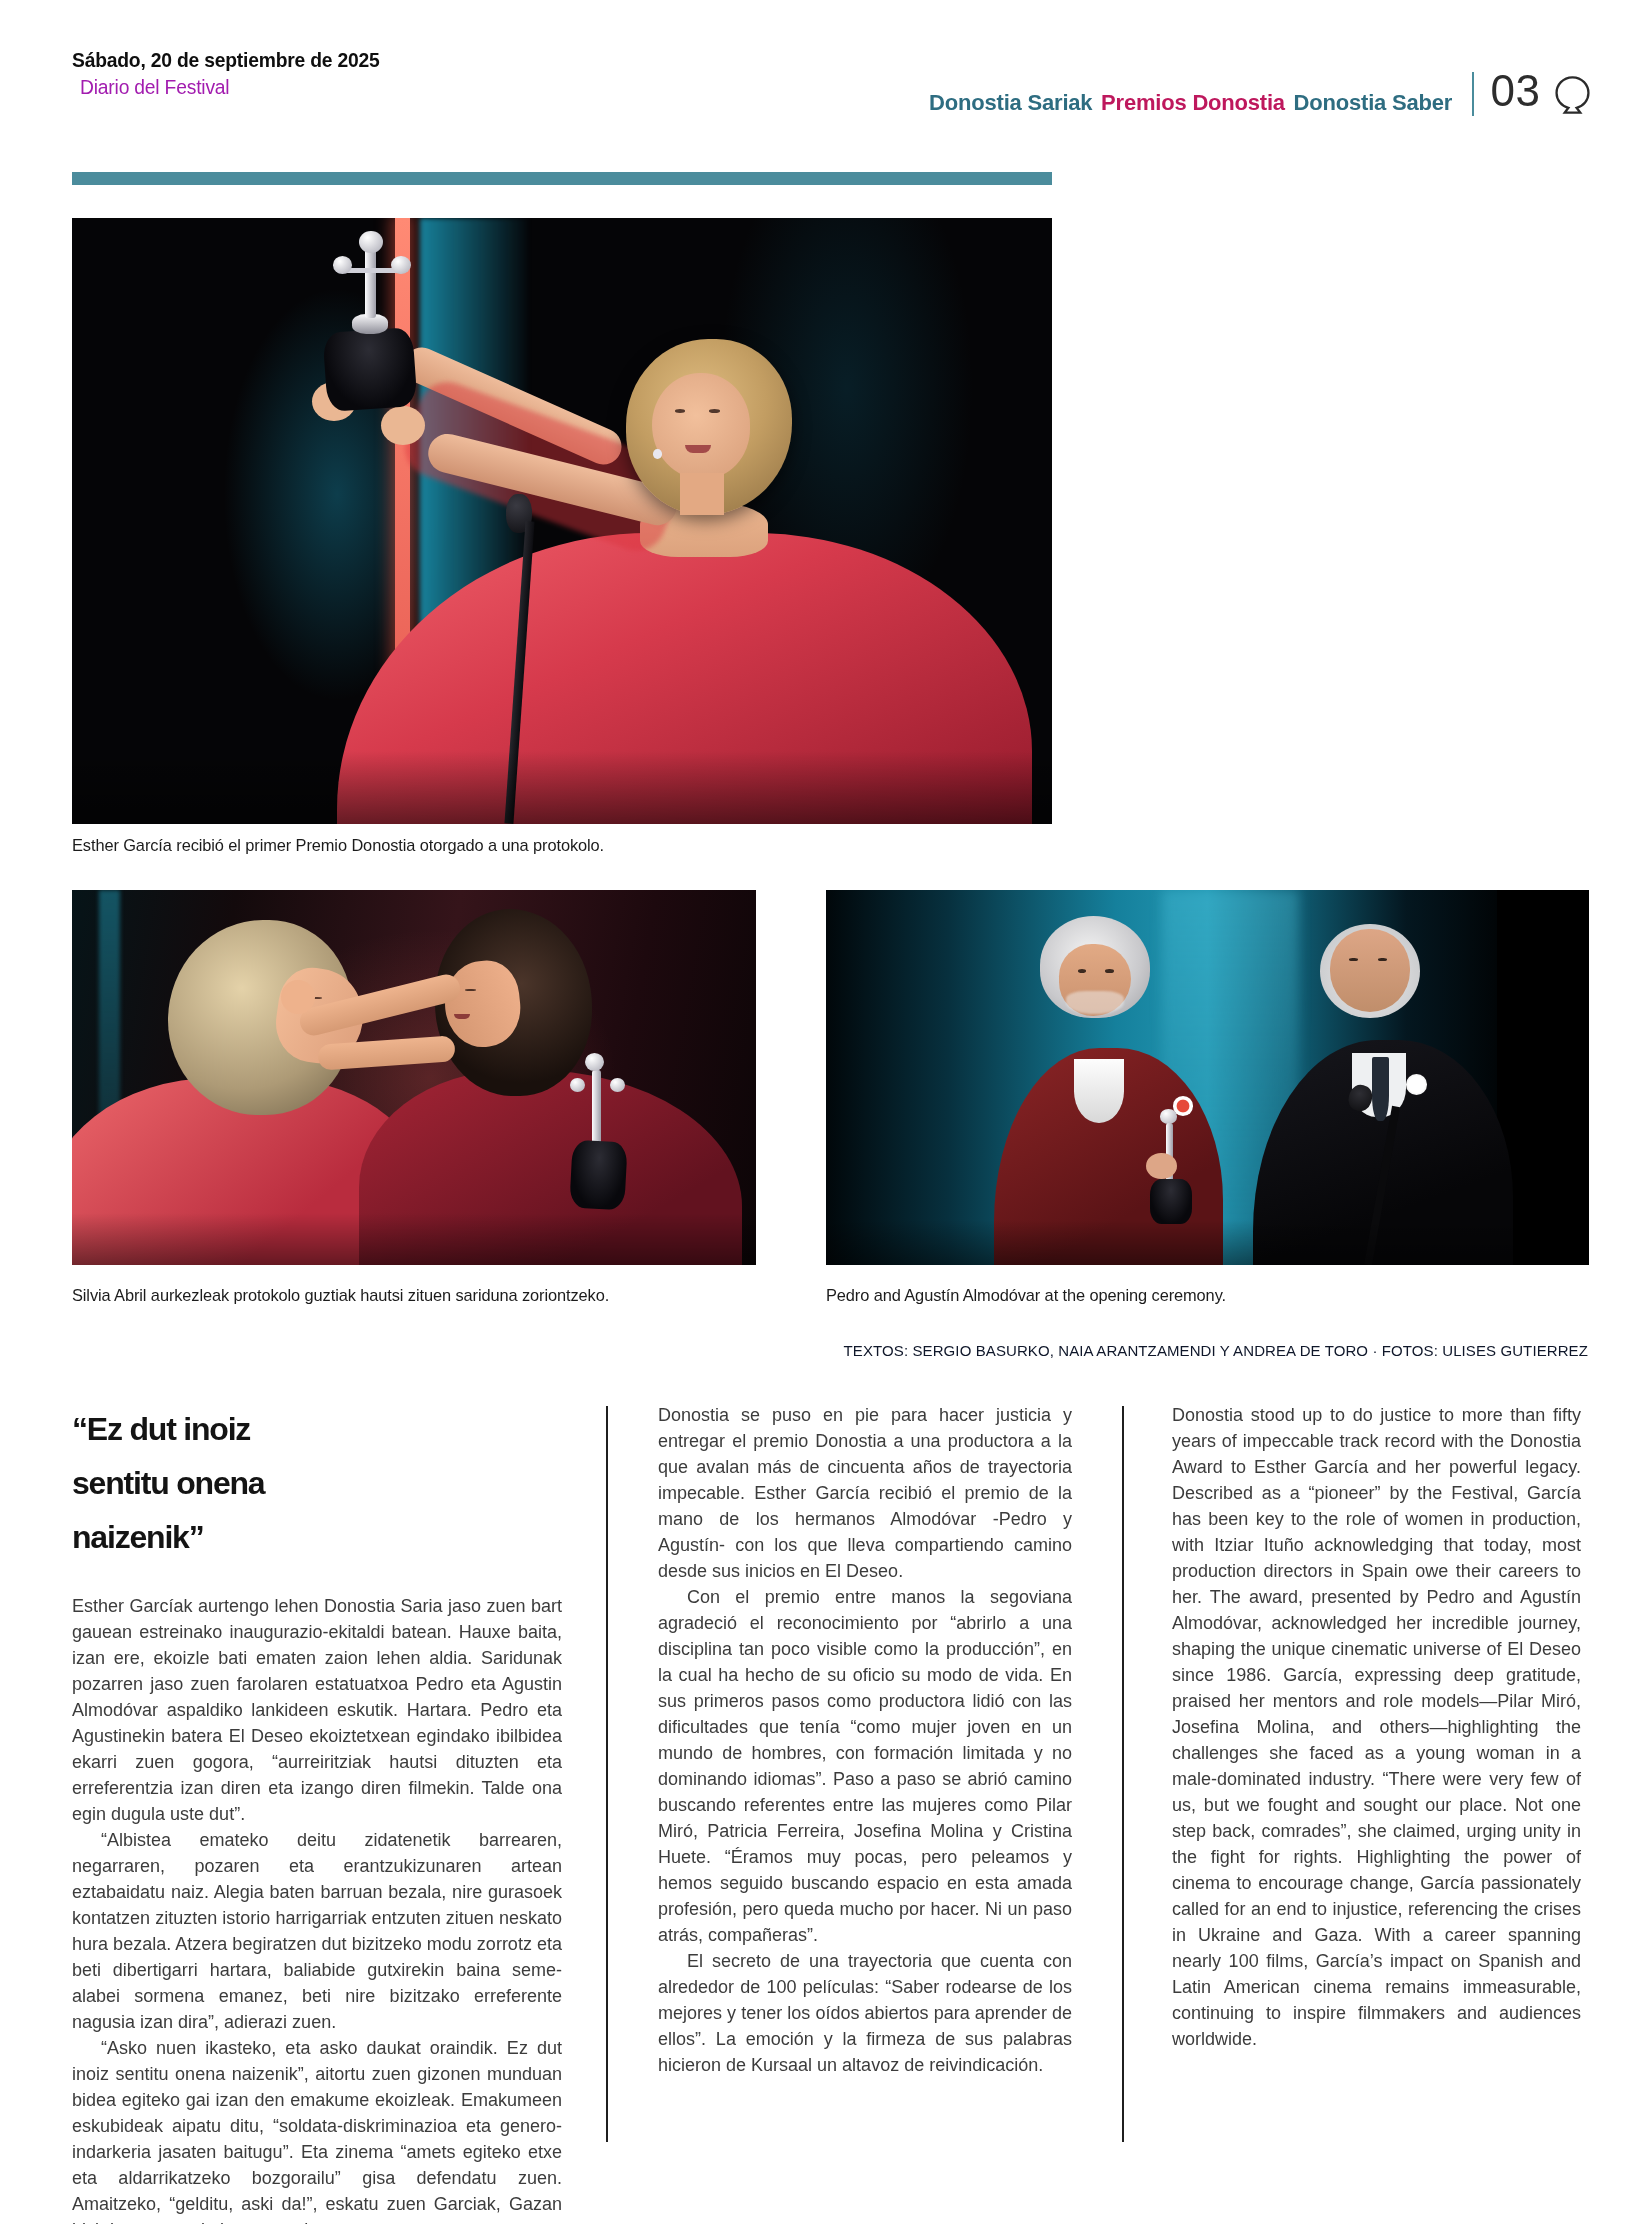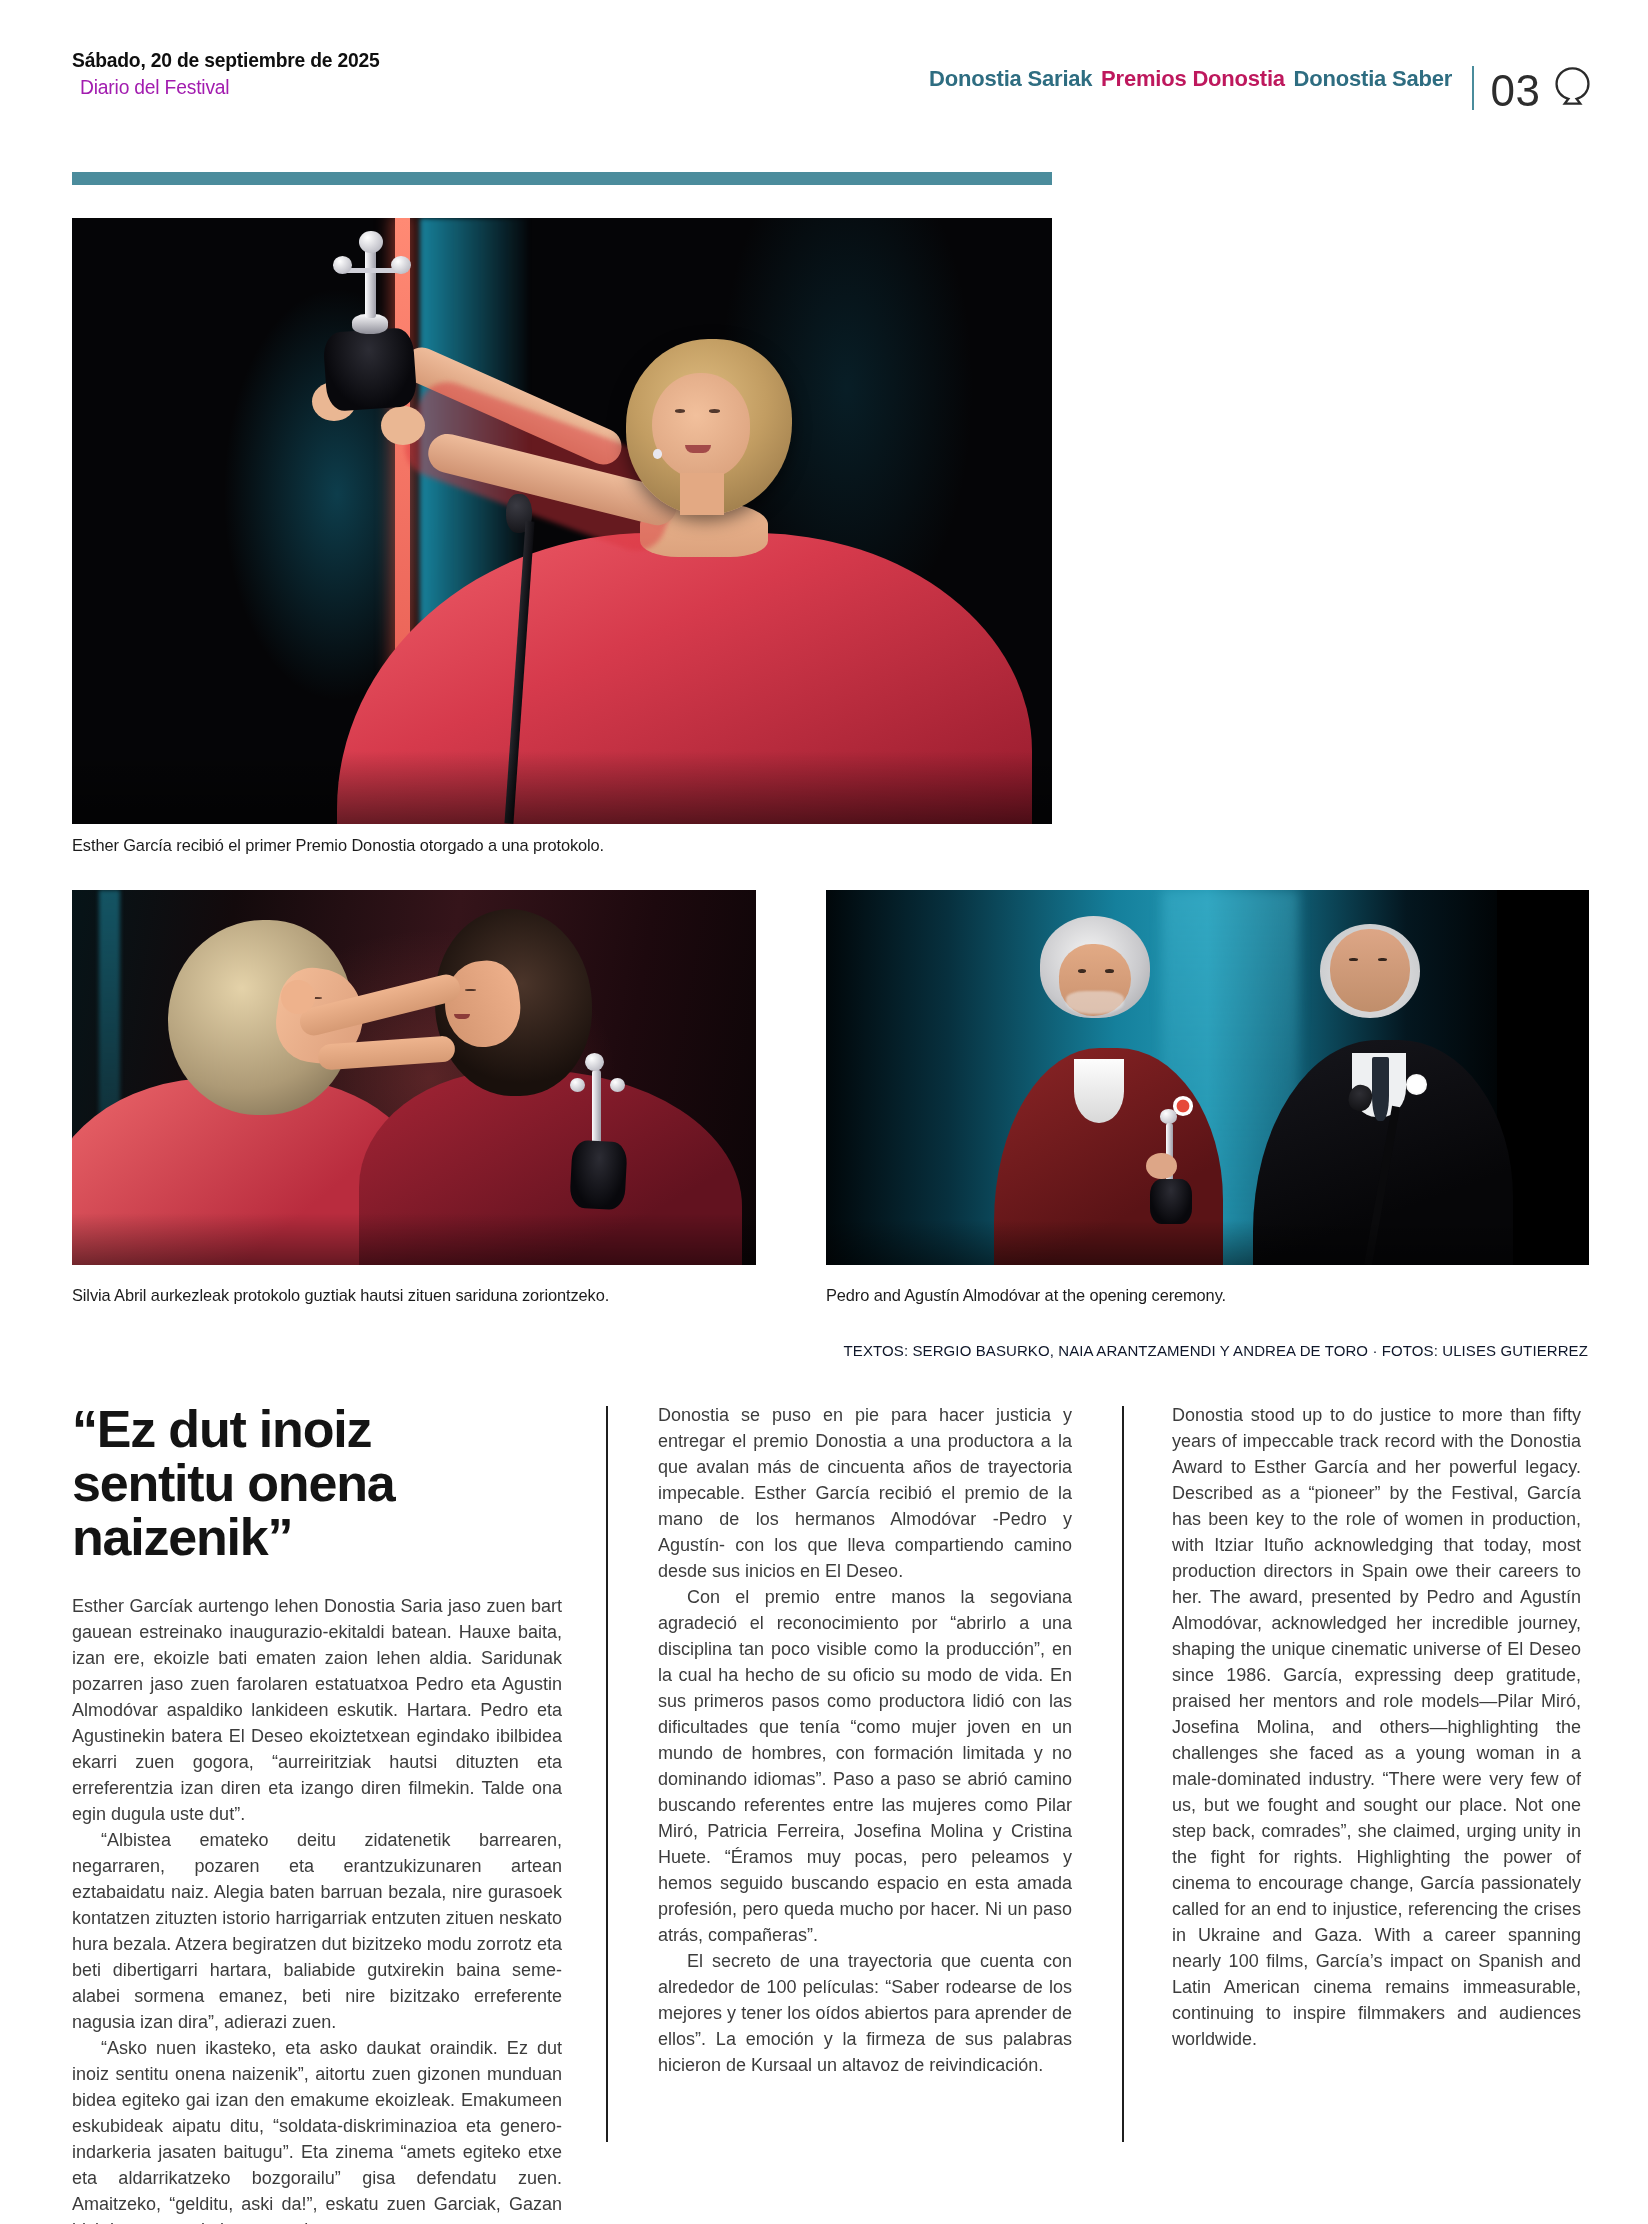--- a/index.html
+++ b/index.html
@@ -3,21 +3,21 @@
 <meta charset="utf-8">
 <style>
   *{margin:0;padding:0;box-sizing:border-box}
   html,body{background:#ffffff}
   body{width:1648px;height:2225px;position:relative;overflow:hidden;
        font-family:"Liberation Sans","DejaVu Sans",sans-serif;color:#222}
 
   
   .hdr-date{position:absolute;left:72px;top:50px;font-size:19.3px;font-weight:700;color:#0f0f0f;letter-spacing:-0.2px}
   .hdr-pub{position:absolute;left:80px;top:77px;font-size:19.3px;color:#a21caf;letter-spacing:-0.2px}
-  .hdr-right{position:absolute;right:56px;top:66px;display:flex;align-items:flex-start;white-space:nowrap}
+  .hdr-right{position:absolute;right:56px;top:66px;display:flex;align-items:flex-end;white-space:nowrap}
   .sec{font-size:22px;font-weight:700;letter-spacing:-0.2px;margin-left:8.7px}
   .sec-eu,.sec-en{color:#2e6d81}
   .sec-es{color:#be185d}
   .hdr-vline{width:1.9px;height:44px;background:#4a8c9c;margin:0 16.4px 0 20px}
   .page-num{font-size:44px;font-weight:400;color:#2d2d2d;letter-spacing:0.5px}
   .shell-wrap{margin-left:12.6px;display:flex;align-items:center}
 
   .rule{position:absolute;left:72px;top:172px;width:980px;height:12.6px;background:#4b8c9c}
 
   
@@ -31,21 +31,21 @@
   #cap-main{left:72px;top:836px}
   #cap-left{left:72px;top:1286px}
   #cap-right{left:826px;top:1286px}
   .credits{position:absolute;right:60px;top:1342px;font-size:15px;color:#0f172a;letter-spacing:0.1px}
 
   
   .col{position:absolute;top:1402px}
   #col-1{left:72px;width:490px}
   #col-2{left:658px;width:414px}
   #col-3{left:1172px;width:409px}
-  .headline{font-size:52px;line-height:54px;font-weight:700;color:#141414;letter-spacing:-1.2px;
+  .headline{font-size:32px;line-height:54px;font-weight:700;color:#141414;letter-spacing:-1.2px;
             white-space:pre-line;margin-bottom:29px}
   .body p{font-size:18px;line-height:26px;color:#3c3c3c;text-align:justify;
           hyphens:auto;-webkit-hyphens:auto}
   .body p+p{text-indent:29px}
   .vdiv{position:absolute;top:1406px;width:1.9px;height:736px;background:#1f1f1f}
   #vdiv-1{left:606px}
   #vdiv-2{left:1122px}
 </style>
 </head>
 <body>

